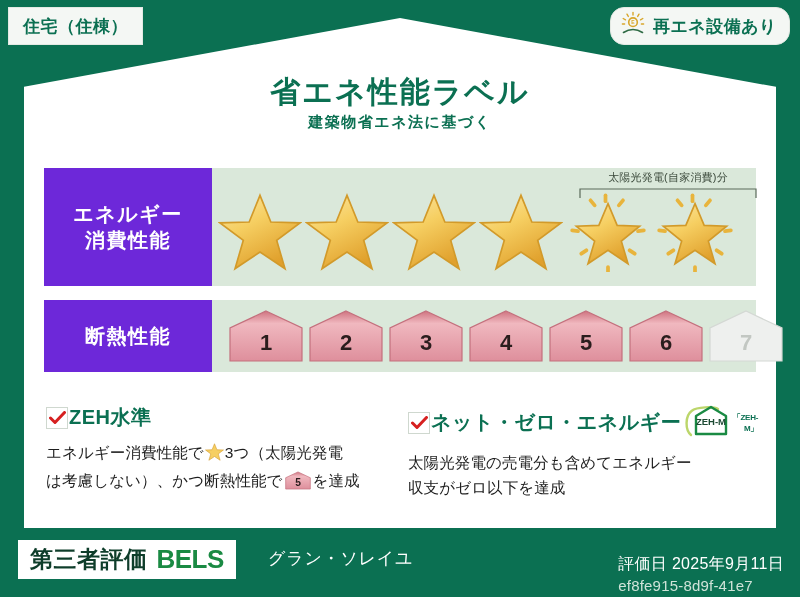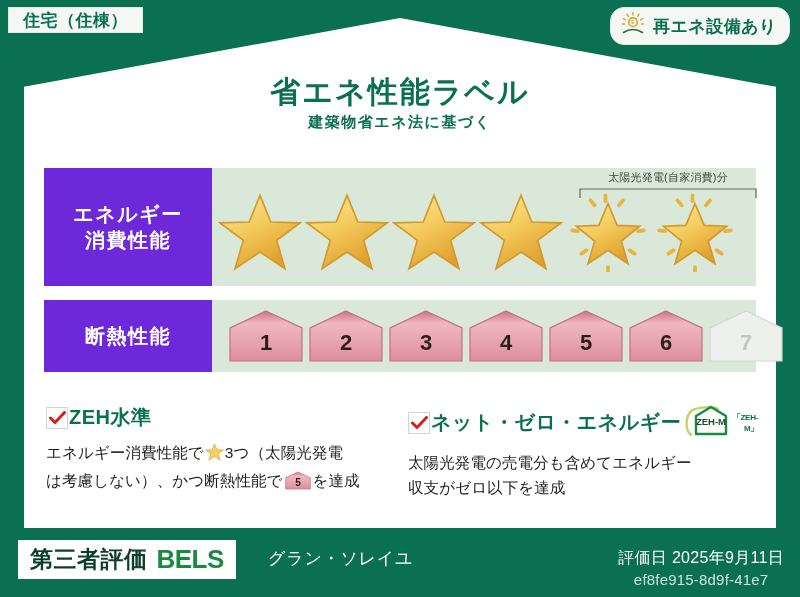--- a/index.html
+++ b/index.html
@@ -29,21 +29,21 @@
 
   
   .top-badge{
     position:absolute;
     background:#f4f7f4;
     border:1px solid #e3e9e3;
     display:flex; align-items:center; gap:7px;
     padding:0 14px;
     z-index:6;
   }
-  #badge-housing{ left:8px; top:7px; height:26px; }
+  #badge-housing{ left:8px; top:7px; height:38px; }
   #badge-housing .bl{
     font-size:17px; font-weight:bold; color:#0b7052; letter-spacing:.5px;
     white-space:nowrap;
   }
   #badge-renewable{ right:10px; top:7px; height:38px; padding:0 12px 0 9px;border-radius:14px; }
   #badge-renewable .bl{
     font-size:17px; font-weight:bold; color:#0b7052; letter-spacing:.5px;
     white-space:nowrap;
   }
 
@@ -157,21 +157,21 @@
     font-size:23px; font-weight:bold; color:#0e3d2a; letter-spacing:.5px;
   }
   #bels-en{
     font-size:26px; font-weight:bold; color:#1a8a43; letter-spacing:-.5px;
   }
   #building-name{
     position:absolute; left:268px; top:19px;
     font-size:17px; color:#ffffff; letter-spacing:.8px;
   }
   #footer-right{
-    position:absolute; right:16px; top:20px; text-align:center;
+    position:absolute; right:16px; top:26px; text-align:left;
   }
   #eval-date{ font-size:16px; color:#ffffff; letter-spacing:.3px; }
   #eval-id{ font-size:15px; color:#cfe3d8; letter-spacing:.2px; margin-top:2px; }
 </style>
 </head>
 <body>
 
 <div id="label-card">
 
   <div id="inner-panel"></div>

